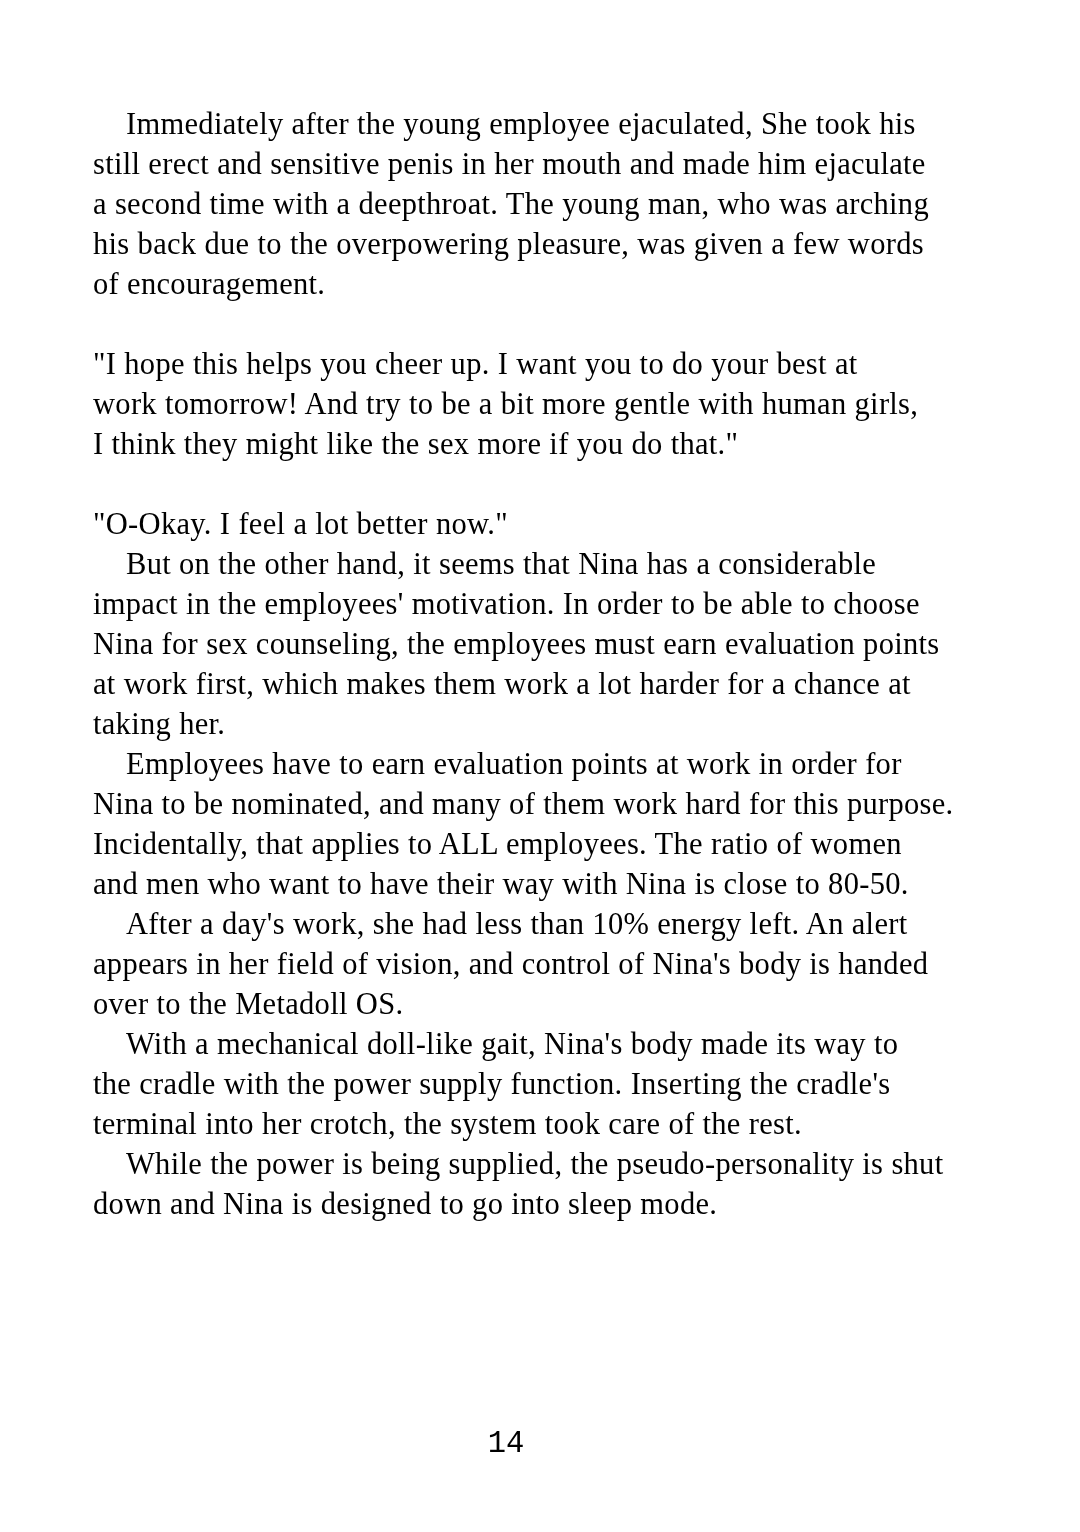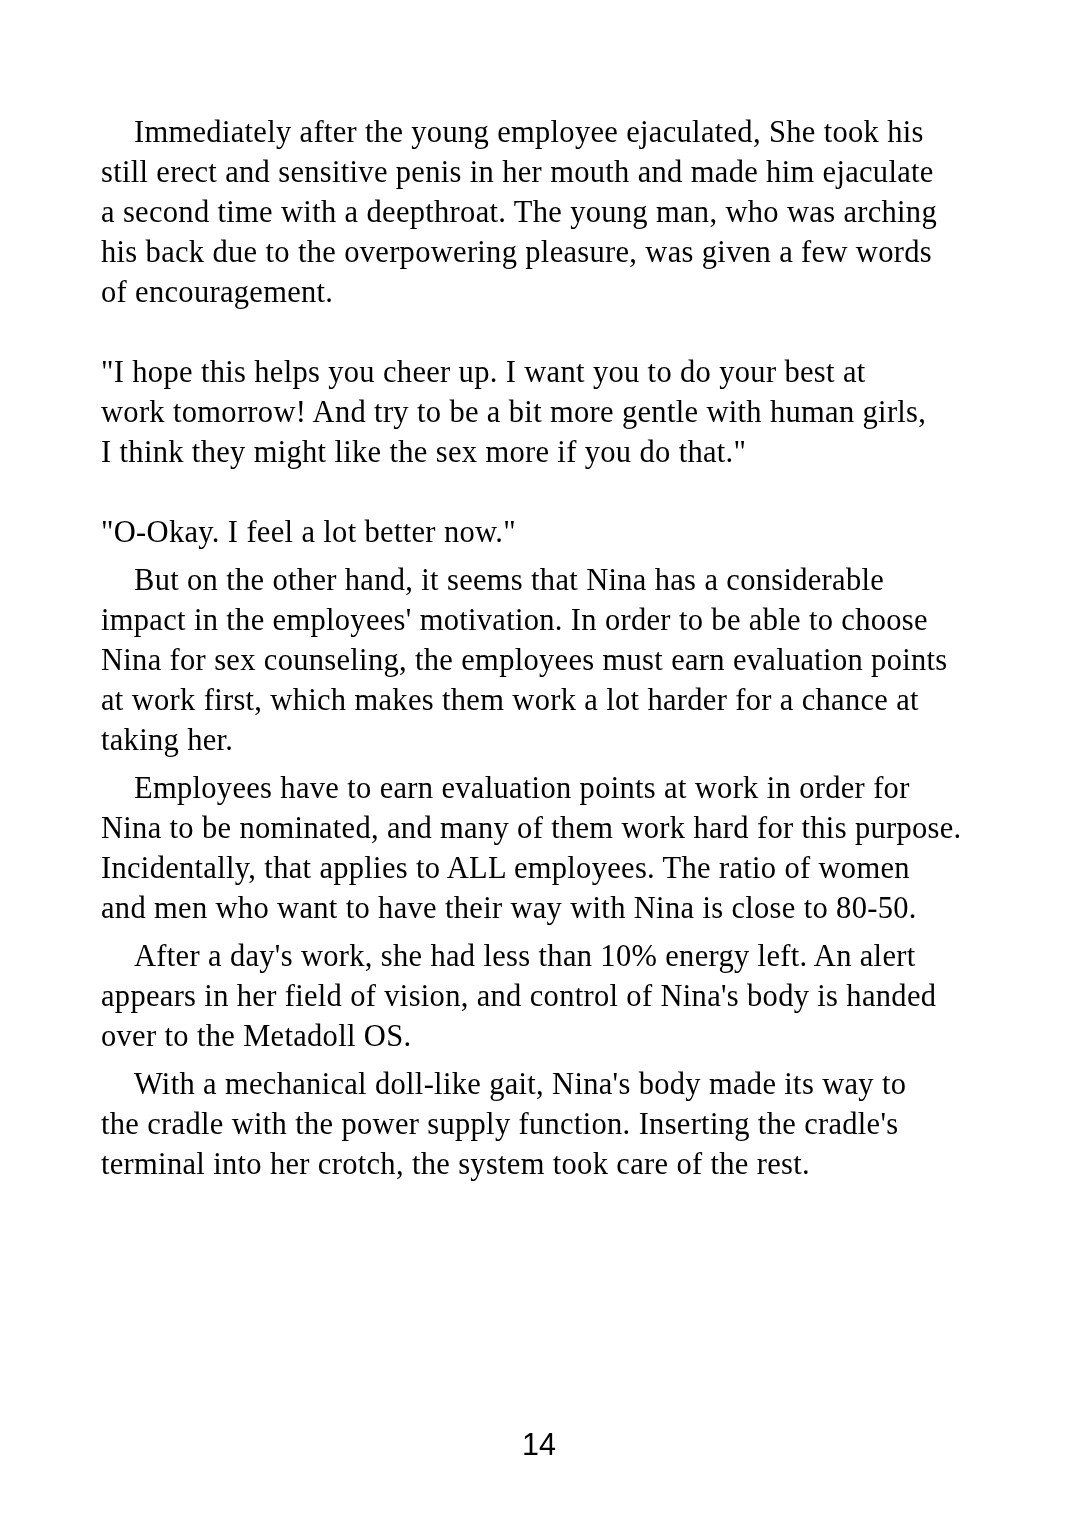--- a/index.html
+++ b/index.html
@@ -30,21 +30,21 @@
     position: absolute;
     left: 93px;
     top: 104px;
     width: 900px;
   }
 
   .para {
     font-size: 30.5px;
     line-height: 40px;
     text-align: left;
-    margin: 8px;
+    margin: 0;
     white-space: pre-wrap;
     letter-spacing: 0.01em;
     word-spacing: 0.005em;
     font-family: Liberation Serif, serif;
   }
 
   
   .para.block-gap {
     margin-top: 40px;
   }
@@ -55,23 +55,22 @@
   }
 
   .page-number {
     position: absolute;
     left: 0;
     top: 1424px;
     width: 1012px;
     text-align: center;
     font-size: 30.5px;
     line-height: 40px;
-    font-family: Liberation Sans, sans-serif;
+    font-family: Liberation Mono, monospace;
     color: #000000;
-    margin-left: 33px;
   }
 </style>
 </head>
 <body>
 
 <div class="page">
 
   <div class="text-column">
 
     <p class="para indent">Immediately after the young employee ejaculated, She took his
@@ -99,18 +98,20 @@
 and men who want to have their way with Nina is close to 80-50.</p>
 
     <p class="para indent">After a day's work, she had less than 10% energy left. An alert
 appears in her field of vision, and control of Nina's body is handed
 over to the Metadoll OS.</p>
 
     <p class="para indent">With a mechanical doll-like gait, Nina's body made its way to
 the cradle with the power supply function. Inserting the cradle's
 terminal into her crotch, the system took care of the rest.</p>
 
+    <p class="para indent">While the power is being supplied, the pseudo-personality is shut
+down and Nina is designed to go into sleep mode.</p>
 
   </div>
 
   <div class="page-number">14</div>
 
 </div>
 
 </body></html>

